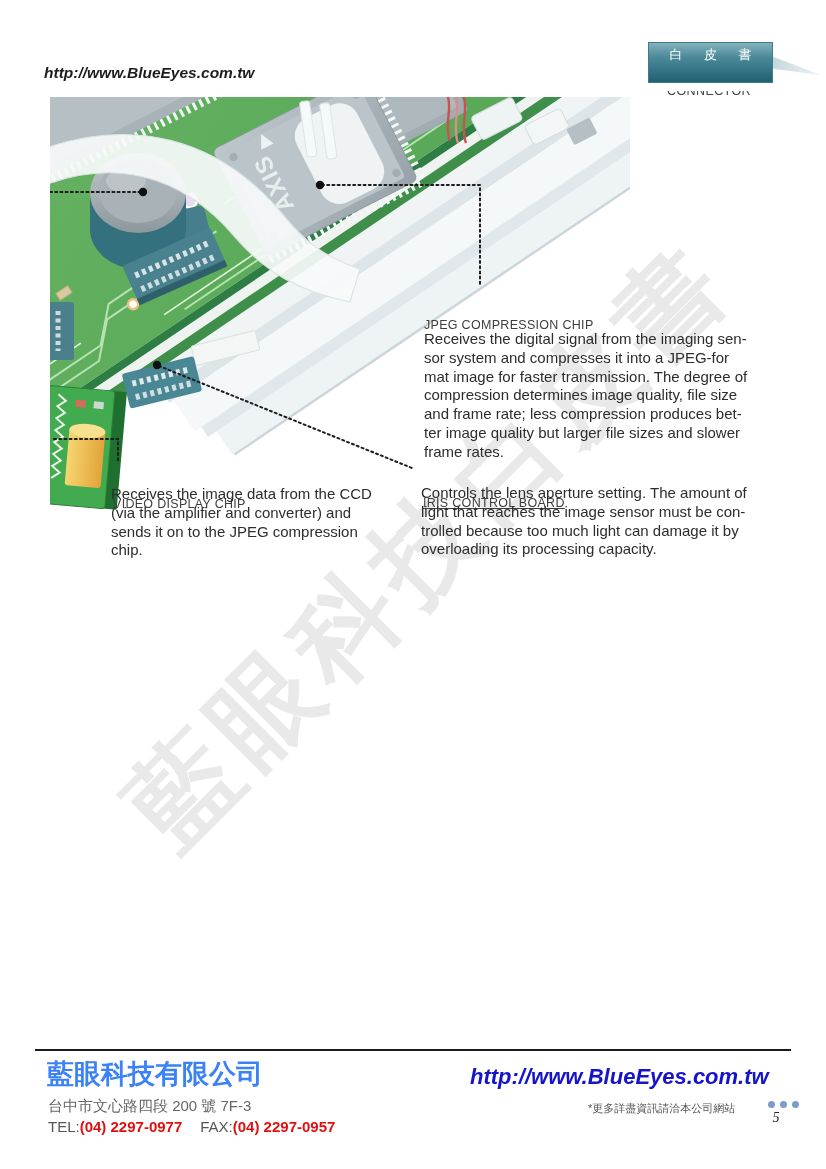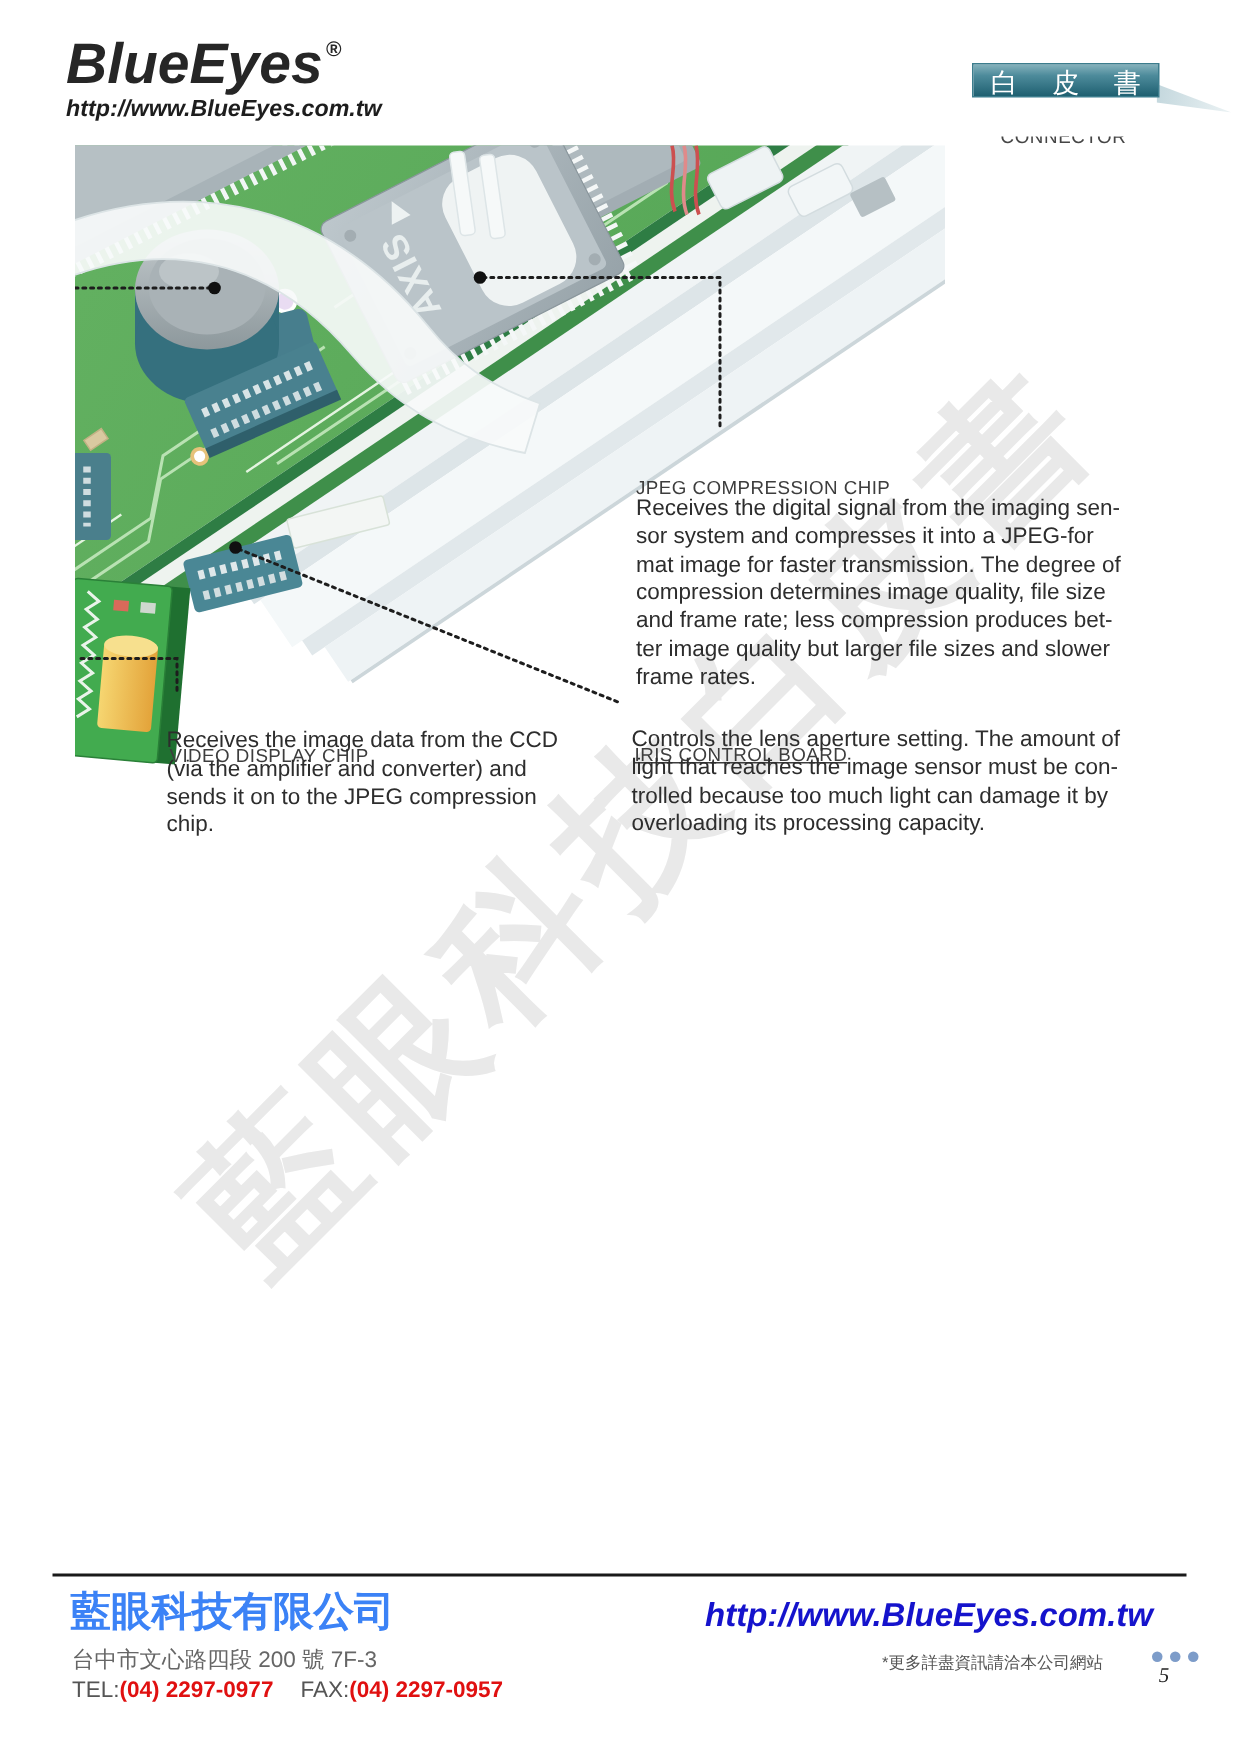--- a/index.html
+++ b/index.html
@@ -6,22 +6,22 @@
   .page{position:relative;width:826px;height:1169px;background:#fff;overflow:hidden;
         font-family:"Liberation Sans",sans-serif;}
   .abs{position:absolute;}
 
   
   .logo{left:44px;top:22px;font-size:38px;font-weight:bold;font-style:italic;
         color:#262626;letter-spacing:0px;z-index:4;}
   .logo sup{font-size:14px;font-weight:bold;vertical-align:18px;margin-left:2px;}
   .logo-url{left:44px;top:64px;font-size:15.5px;font-weight:bold;font-style:italic;
         color:#1d1d1d;z-index:4;}
-  .badge{left:648px;top:42px;width:125px;height:23px;line-height:24px;text-align:center;
-        color:#fff;font-size:18px;letter-spacing:9px;text-indent:9px;
+  .badge{left:648px;top:42px;width:125px;height:41px;line-height:24px;text-align:center;
+        color:#fff;font-size:13px;letter-spacing:9px;text-indent:9px;
         background:linear-gradient(#85b2bc 0%,#4d8b9b 35%,#1f6071 100%);
         border:1px solid #3c7d8d;box-sizing:border-box;z-index:4;}
   .badge-shadow{left:771px;top:56px;width:50px;height:20px;z-index:3;
         background:linear-gradient(100deg,#c3d7dd 0%,#e8f0f2 90%);
         clip-path:polygon(0 0,100% 95%,0 62%);}
 
   
   .watermark{left:430px;top:545px;transform:translate(-50%,-50%) rotate(-45deg);
         font-size:104px;font-weight:bold;color:#e9e9e9;letter-spacing:10px;
         white-space:nowrap;z-index:1;}
@@ -57,21 +57,20 @@
   .page-dots{left:768px;top:1101px;display:flex;gap:5px;z-index:4;}
   .page-dots i{width:7px;height:7px;border-radius:50%;background:#7d9cc9;}
   .page-num{left:764px;top:1110px;width:24px;text-align:center;font-size:14px;
         font-style:italic;font-family:"Liberation Serif",serif;color:#222;z-index:4;}
 </style>
 </head>
 <body>
 
 <div class="page">
 
-  <div class="abs logo"><span>BlueEyes</span><sup>®</sup></div>
   <div class="abs logo-url">http://www.BlueEyes.com.tw</div>
   <div class="abs badge">白 皮 書</div>
   <div class="abs badge-shadow"></div>
 
   <div class="abs watermark">藍眼科技白皮書</div>
 
   <div class="abs connector-clip">
     <span>CONNECTOR</span>
   </div>
 

